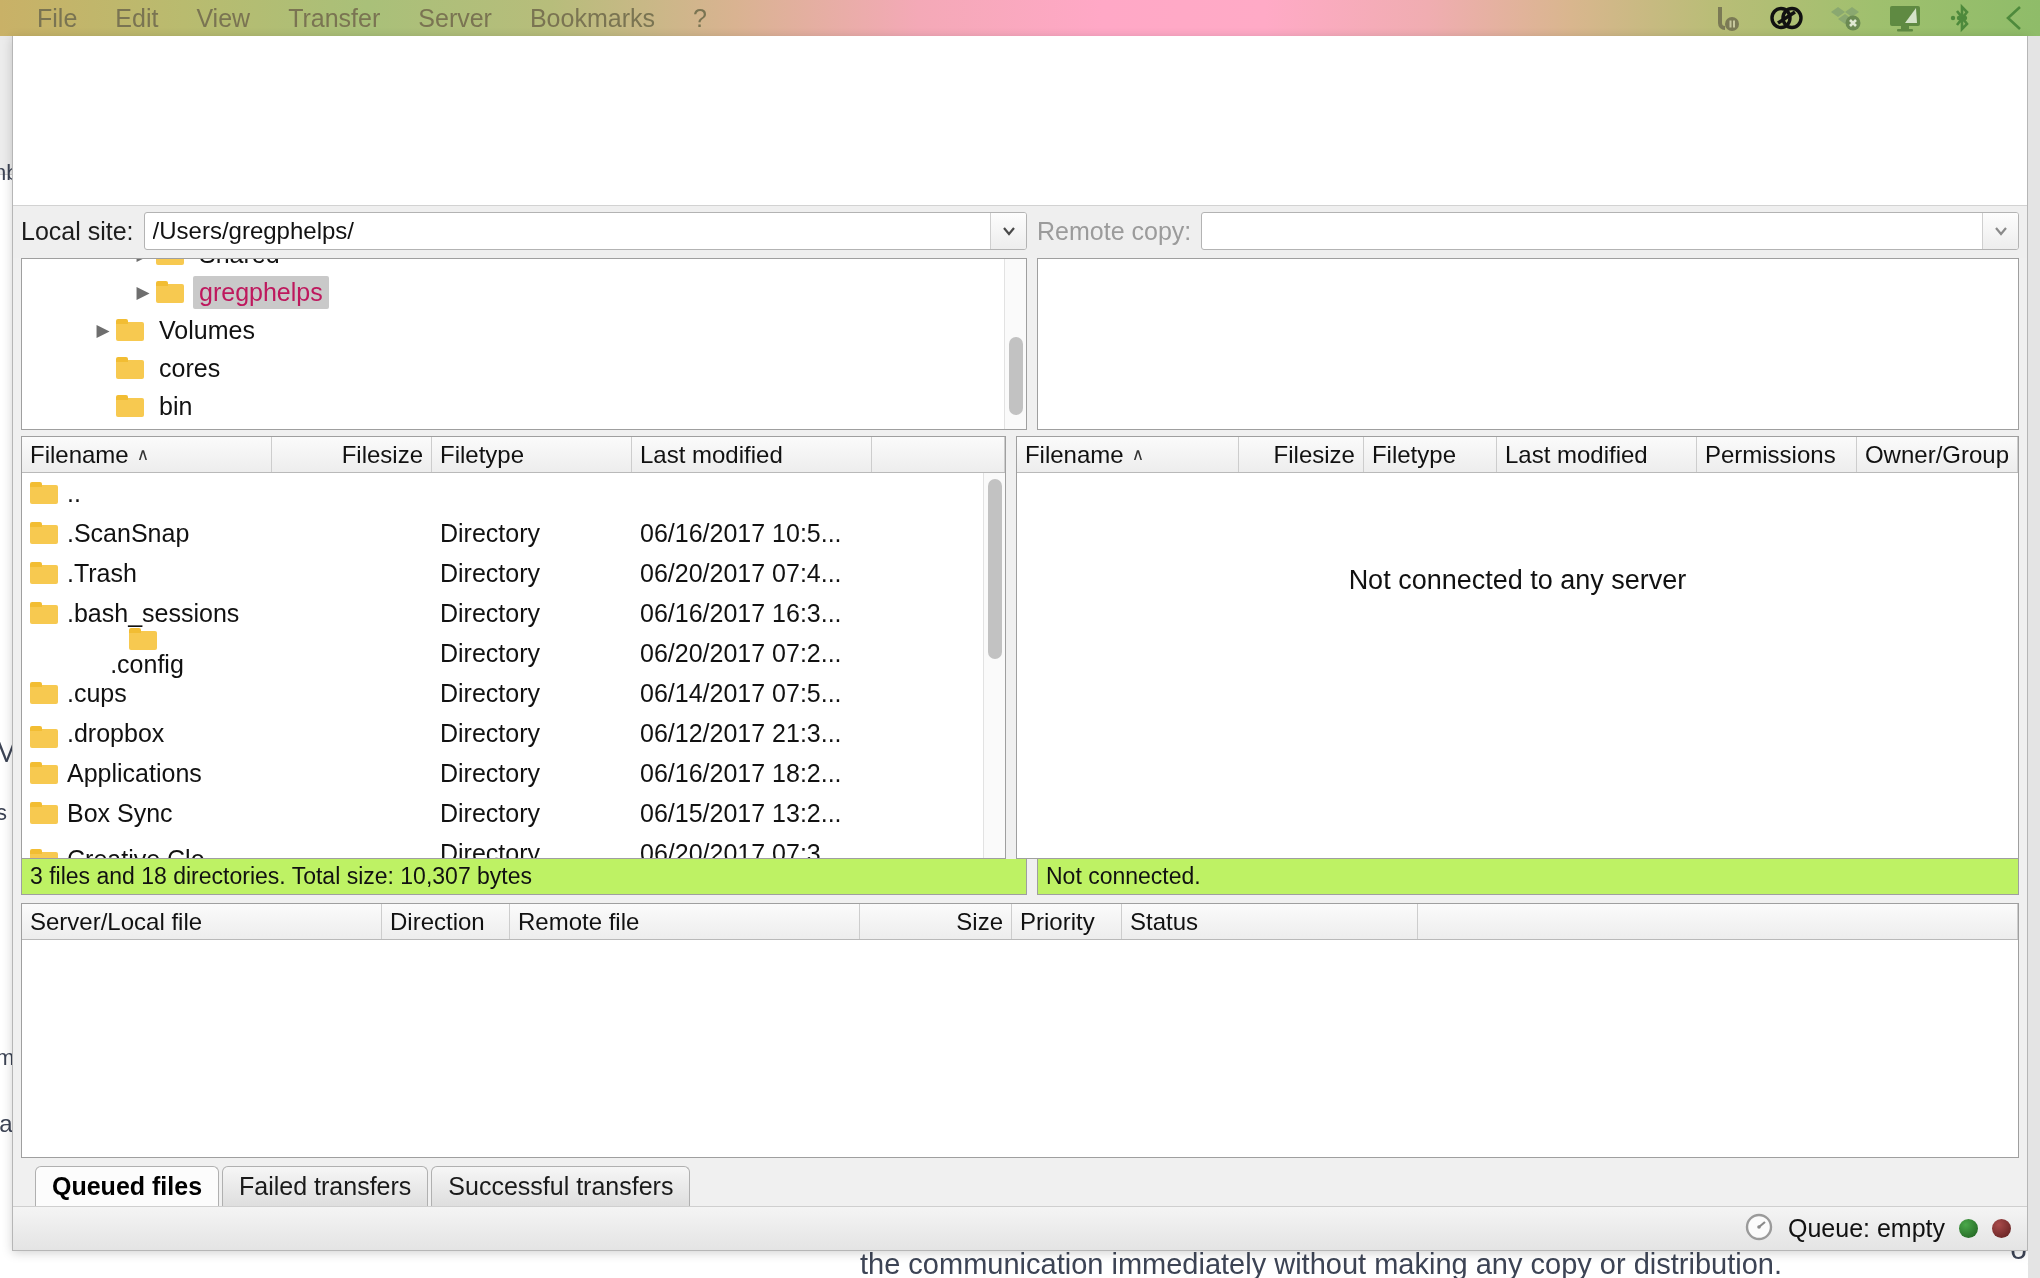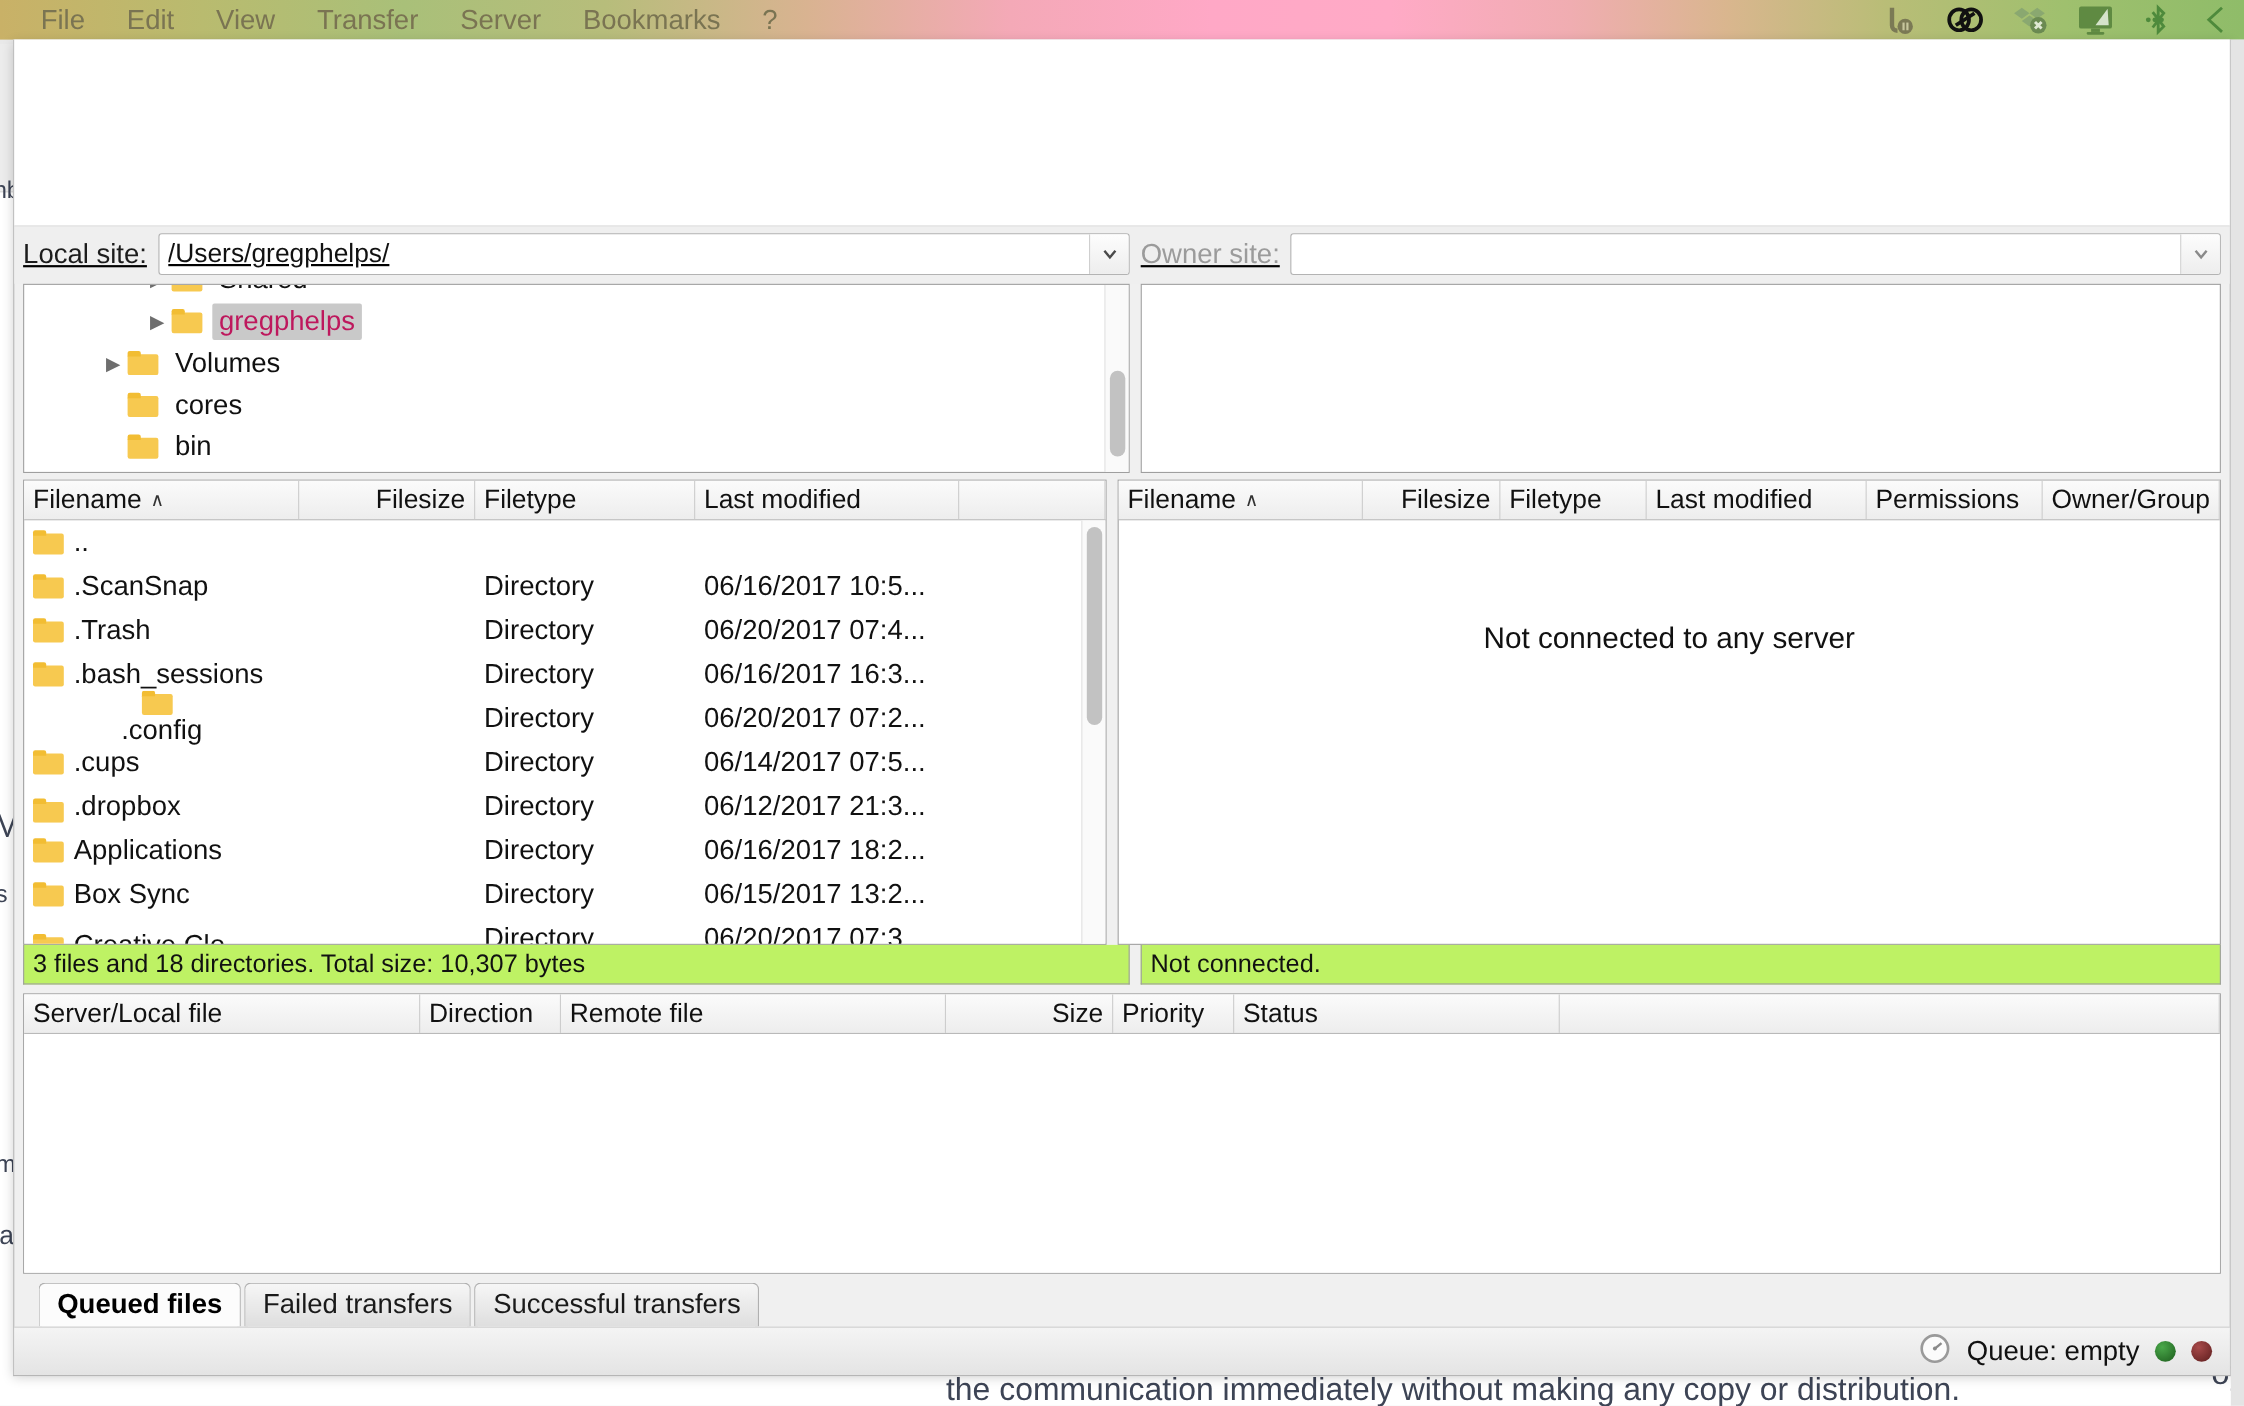--- a/index.html
+++ b/index.html
@@ -98,21 +98,20 @@
     border-bottom: 1px solid #d2d2d2;
     flex: none;
   }
 
   
   .sitebars {
     display: flex; flex: none;
     background: #efefef;
     padding: 6px 8px 8px 8px;
     gap: 10px;
-    text-decoration: underline;
   }
   .sitebar { display: flex; align-items: center; gap: 10px; }
   .sitebar.local { width: 1006px; }
   .sitebar.remote { flex: 1; }
   .site-label {
     font-size: 25px; color: #1c1c1c; white-space: nowrap;
   }
   .site-label.disabled { color: #9b9b9b; }
   .combo {
     flex: 1; height: 38px;
@@ -379,21 +378,21 @@
         <input class="combo-input" value="/Users/gregphelps/" style="">
         <div class="combo-btn">
           <svg width="18" height="18" viewBox="0 0 18 18">
             <path d="M4 6 L9 12 L14 6" fill="none" stroke="#4a4a4a" stroke-width="2.2"></path>
           </svg>
         </div>
       </div>
     </div>
 
     <div class="sitebar remote">
-      <span class="site-label disabled">Owner site:</span>
+      <span class="site-label disabled">Remote copy:</span>
       <div class="combo">
         <input class="combo-input" value="" style="">
         <div class="combo-btn">
           <svg width="18" height="18" viewBox="0 0 18 18">
             <path d="M4 6 L9 12 L14 6" fill="none" stroke="#8a8a8a" stroke-width="2.2"></path>
           </svg>
         </div>
       </div>
     </div>
   </div>

